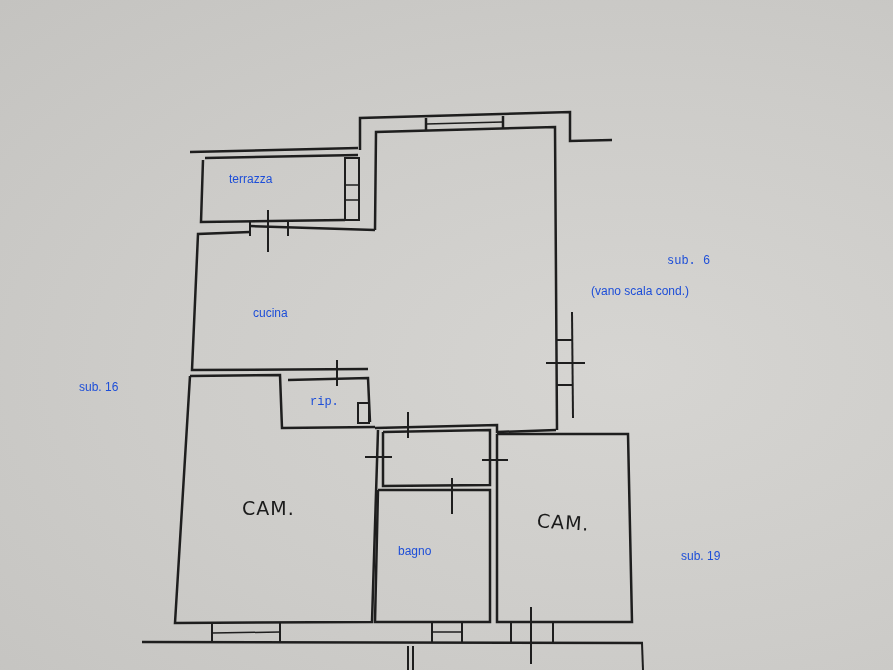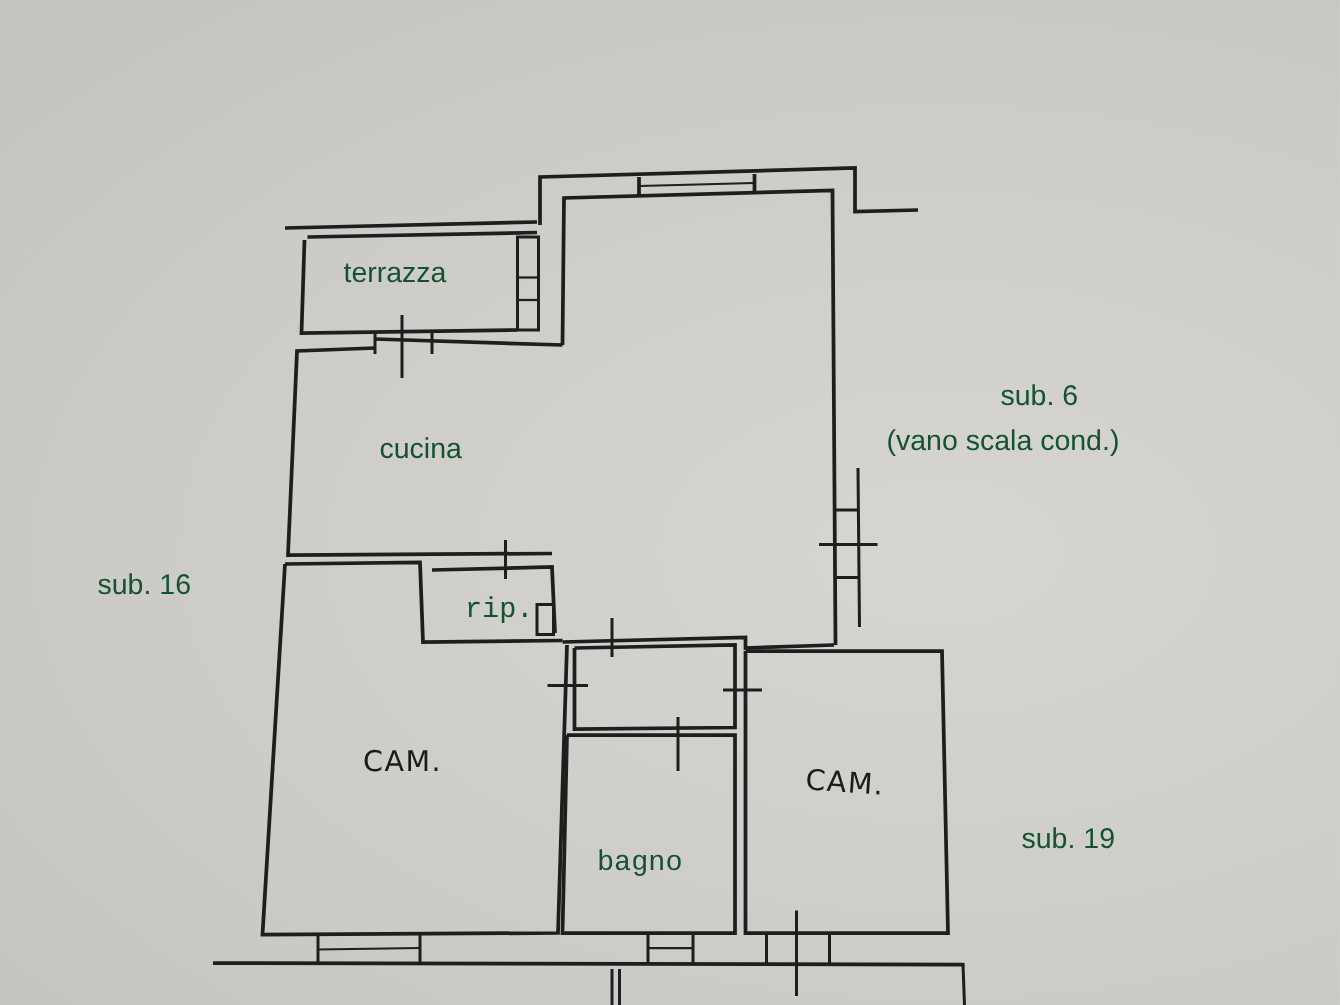--- a/index.html
+++ b/index.html
@@ -1,20 +1,20 @@
 <!DOCTYPE html>
 <html><head>
 <meta charset="utf-8">
 <style>
   html,body{margin:0;padding:0;}
   body{width:893px;height:670px;overflow:hidden;background:#cfcfcd;position:relative;
        font-family:"Liberation Sans",sans-serif;}
   .bg{position:absolute;inset:0;background:radial-gradient(ellipse at 70% 55%,#d6d5d2 0%,#cdccc9 55%,#c4c3c0 100%);}
   svg{position:absolute;left:0;top:0;}
-  .lbl{position:absolute;color:#14532d;font-size:19px;white-space:nowrap;}
+  .lbl{position:absolute;color:#1d4ed8;font-size:12px;white-space:nowrap;}
   .hand{position:absolute;color:#1b1b1b;font-family:"DejaVu Sans",sans-serif;font-size:19px;letter-spacing:1px;white-space:nowrap;}
 </style>
 </head>
 <body>
 
 <div class="bg"></div>
 
 <svg width="893" height="670" viewBox="0 0 893 670" fill="none" stroke="#1e1e1e" stroke-width="2.5">
 
   <polyline points="190,152 358,148"></polyline>
@@ -69,22 +69,22 @@
   <line x1="432" y1="632" x2="462" y2="632" stroke-width="1.5"></line>
   <line x1="511" y1="623" x2="511" y2="642" stroke-width="2"></line>
   <line x1="553" y1="623" x2="553" y2="642" stroke-width="2"></line>
   <line x1="531" y1="607" x2="531" y2="664" stroke-width="2"></line>
   <line x1="408" y1="646" x2="408" y2="670" stroke-width="2"></line>
   <line x1="413" y1="646" x2="413" y2="670" stroke-width="2"></line>
   <line x1="642" y1="643" x2="643" y2="670" stroke-width="2"></line>
 </svg>
 
 <div class="lbl" style="left:229px;top:172px;">terrazza</div>
-<div class="lbl" style="left:253px;top:289px;">cucina</div>
+<div class="lbl" style="left:253px;top:306px;">cucina</div>
 <div class="lbl" style="left:310px;top:395px;font-family:Liberation Mono, monospace;">rip.</div>
-<div class="lbl" style="left:398px;top:564px;font-family:Liberation Mono, monospace;">bagno</div>
+<div class="lbl" style="left:398px;top:544px;">bagno</div>
 <div class="hand" style="left:242px;top:497px;">CAM.</div>
 <div class="hand" style="left:537px;top:511px;transform:rotate(4deg);">CAM.</div>
 
-<div class="lbl" style="left:65px;top:380px;">sub. 16</div>
-<div class="lbl" style="left:667px;top:254px;">sub. 6</div>
+<div class="lbl" style="left:79px;top:380px;">sub. 16</div>
+<div class="lbl" style="left:667px;top:254px;font-family:Liberation Mono, monospace;">sub. 6</div>
 <div class="lbl" style="left:591px;top:284px;">(vano scala cond.)</div>
 <div class="lbl" style="left:681px;top:549px;">sub. 19</div>
 
 </body></html>

